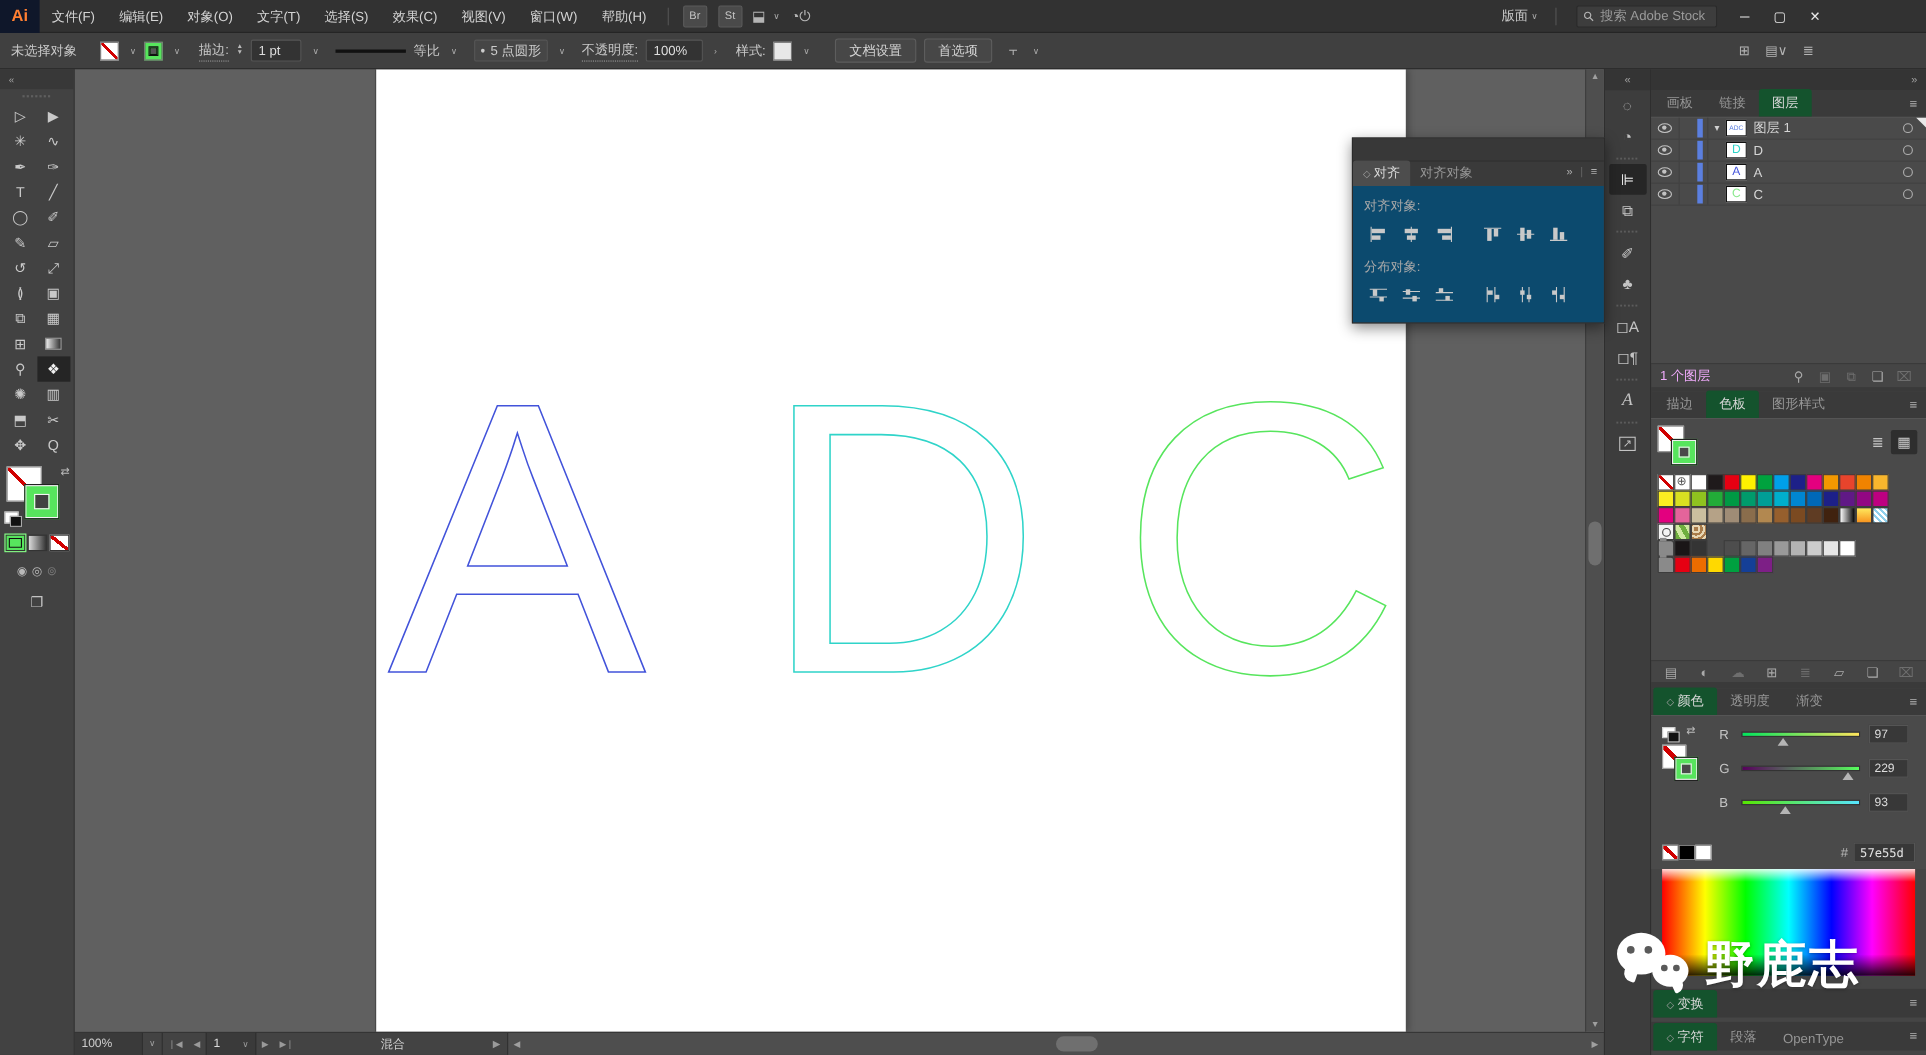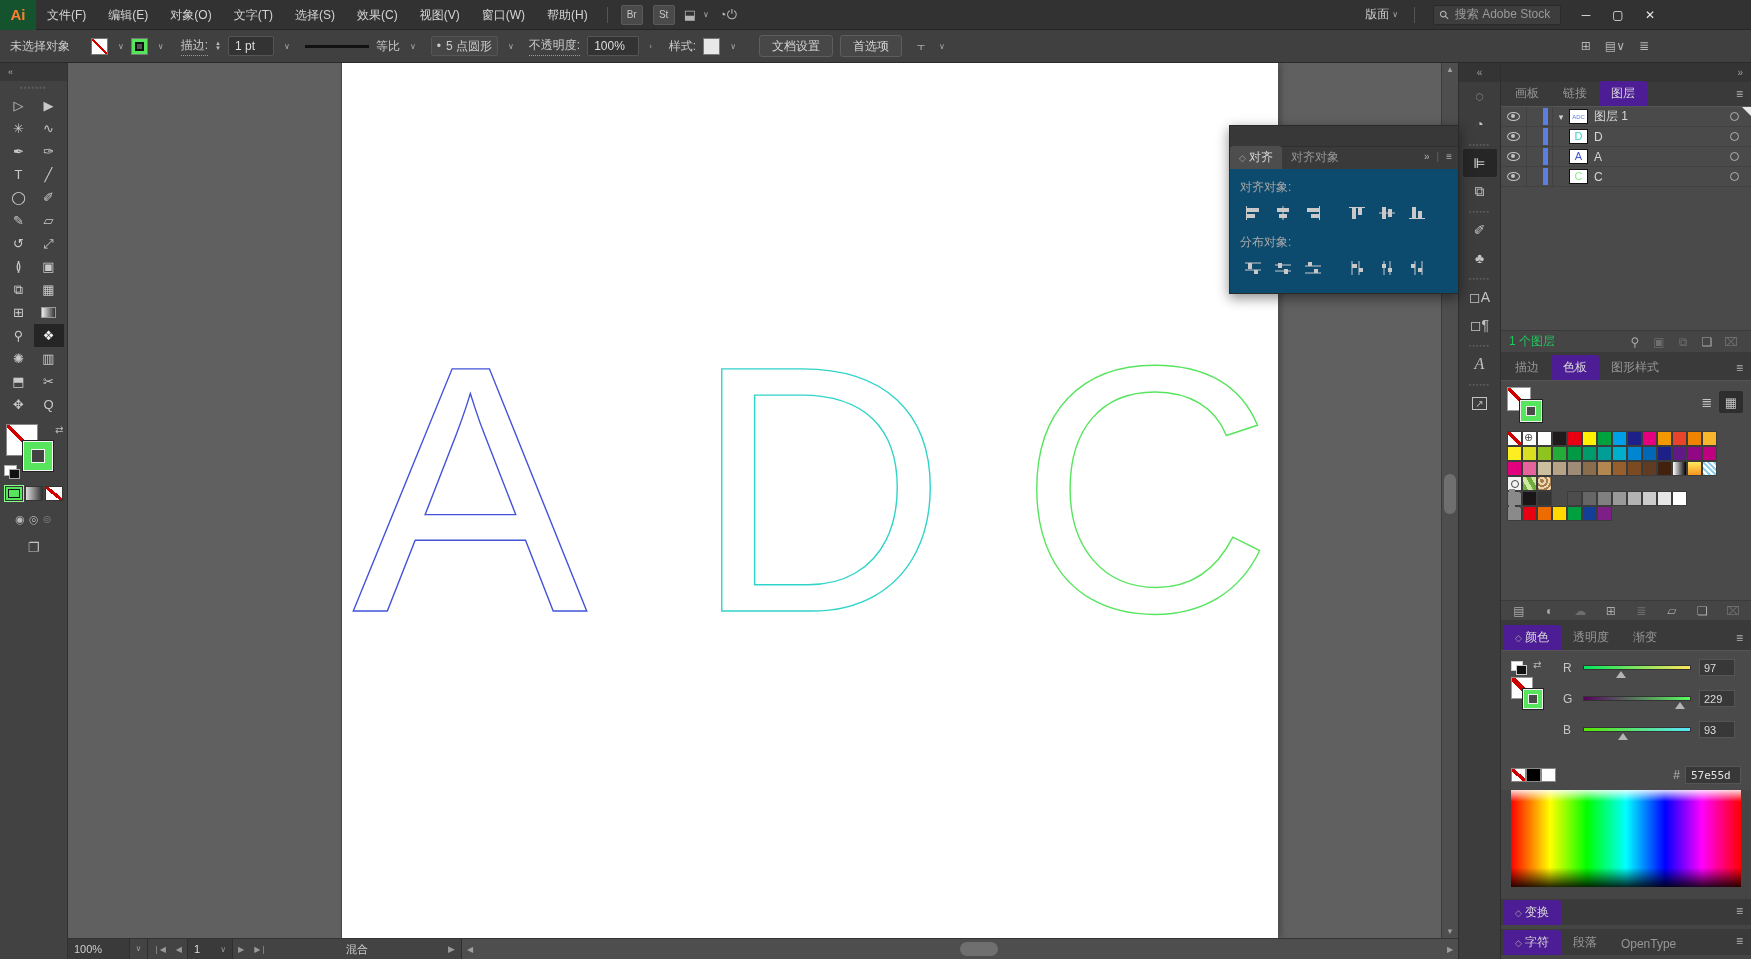--- a/index.html
+++ b/index.html
@@ -3,21 +3,21 @@
 <meta charset="utf-8">
 <style>
   html,body{margin:0;padding:0;background:#222}
   *{box-sizing:border-box}
   .app{position:relative;width:1751px;height:959px;background:#3c3c3c;overflow:hidden;
        font-family:"Liberation Sans","DejaVu Sans",sans-serif;color:#cccccc;font-size:12px;-webkit-font-smoothing:antialiased}
 
   
   .menubar{height:30px;background:#323232;border-bottom:1px solid #252525;display:flex;align-items:center}
   .ai-logo{width:36px;height:30px;display:flex;align-items:center;justify-content:center;
-           color:#ff7f32;font-weight:bold;font-size:15px;background:#14532d}
+           color:#ff7f32;font-weight:bold;font-size:15px;background:#0f172a}
   .menu-item{padding:0 11px;line-height:30px;color:#d4d4d4;cursor:default}
   .mb-sep{width:1px;height:16px;background:#555;margin:0 8px}
   .mb-sq{width:22px;height:20px;background:#4a4a4a;border:1px solid #5a5a5a;border-radius:2px;
          display:flex;align-items:center;justify-content:center;font-size:10px;color:#c5c5c5;margin:0 5px}
   .mb-icon{color:#b5b5b5;margin:0 4px;font-size:13px}
   .caret{font-size:8px;color:#aaa;margin-left:3px}
   .mb-right{margin-left:auto;display:flex;align-items:center}
   .layout-dd{display:flex;align-items:center;padding:2px 8px;color:#c9c9c9}
   .searchbox{display:flex;align-items:center;gap:6px;width:128px;height:20px;background:#3d3d3d;
              border:1px solid #2a2a2a;border-radius:2px;padding:0 6px;margin:0 10px;color:#9a9a9a}
@@ -103,42 +103,42 @@
   .ds-icon{width:34px;height:28px;display:flex;align-items:center;justify-content:center;color:#c3c3c3;font-size:14px;border-radius:2px}
   .ds-icon.active{background:#262626;color:#eee}
   .ds-icon .boxed{border:1px solid #c3c3c3;padding:0 2px;font-size:10px}
   .ds-icon .italicA{font-family:"Liberation Serif","DejaVu Serif",serif;font-style:italic;font-size:16px}
 
   
   .panels{width:251px;background:#454545;border-left:1px solid #2e2e2e;display:flex;flex-direction:column}
   .pc-head{height:19px;background:#343434;display:flex;align-items:center;justify-content:flex-end;padding-right:8px;color:#9f9f9f;font-size:10px}
   .ptabs{height:24px;background:#3a3a3a;display:flex;align-items:flex-end;padding-left:2px;position:relative}
   .ptab{padding:4px 12px;color:#969696}
-  .ptab.active{background:#4c1d95;color:#d8d8d8;border-radius:3px 3px 0 0}
+  .ptab.active{background:#14532d;color:#d8d8d8;border-radius:3px 3px 0 0}
   .ptab-menu{position:absolute;right:8px;top:5px;color:#b5b5b5}
   .diamond{font-size:9px;color:#9f9f9f;margin-right:3px}
 
   
   .layers-body{height:224px;background:#4a4a4a;border-top:1px solid #555}
   .layer-row{height:20px;display:flex;align-items:center;border-bottom:1px solid #414141;position:relative}
   .lr-eyecell{width:26px;display:flex;justify-content:center;border-right:1px solid #414141;height:100%;align-items:center}
   .eye{width:13px;height:9px;border:1px solid #c2c2c2;border-radius:50%;position:relative}
   .eye::after{content:"";position:absolute;left:3px;top:1px;width:4px;height:4px;border-radius:50%;background:#c2c2c2}
   .lr-colorbar{width:26px;height:100%;position:relative;border-right:1px solid #414141}
   .lr-colorbar i{position:absolute;left:16px;top:1px;bottom:1px;width:5px;background:#5b7fe0}
   .lr-caret{width:16px;color:#d0d0d0;font-size:9px;text-align:center}
   .lr-thumb{width:19px;height:15px;background:#fff;border:1px solid #111;display:flex;align-items:center;justify-content:center;margin-right:6px;overflow:hidden}
   .lr-thumb .mini{font-size:6px;letter-spacing:0;color:#5b7fe0}
   .lr-thumb .ltr{font-size:11px;line-height:11px}
   .lr-name{color:#d5d5d5}
   .lr-target{position:absolute;right:12px;width:9px;height:9px;border:1px solid #b0b0b0;border-radius:50%}
   .lr-selcorner{position:absolute;right:0;top:0;width:0;height:0;border-left:9px solid transparent;border-top:9px solid #e8e8e8}
   .indent1{margin-left:16px}
   .layers-foot{height:22px;display:flex;align-items:center;border-top:1px solid #3a3a3a;padding:0 8px;gap:0}
-  .lf-status{color:#22c55e;margin-right:auto}
+  .lf-status{color:#f0abfc;margin-right:auto}
   .foot-ic{width:24px;text-align:center;color:#aaa;font-size:12px}
   .foot-ic.dim{color:#6e6e6e}
 
   
   .sw-body{height:220px;background:#4a4a4a;border-top:1px solid #555;padding:6px 6px 0;position:relative}
   .sw-proxy{position:relative;width:44px;height:40px}
   .swp-fill{position:absolute;left:0;top:0;width:24px;height:24px;border:1px solid #999;
             background:#fff linear-gradient(to top right,transparent 44%,#d00000 44%,#d00000 56%,transparent 56%)}
   .swp-stroke{position:absolute;left:12px;top:12px;width:24px;height:24px;background:#57e55d;border:1px solid #222;box-shadow:inset 0 0 0 1px #eee}
   .swp-stroke::after{content:"";position:absolute;left:7px;top:7px;width:8px;height:8px;background:#4a4a4a;outline:1px solid #eee}
@@ -790,14 +790,25 @@
               <line x1="6" y1="0" x2="6" y2="14" stroke="#c9c9c9" stroke-width="1"></line>
               <line x1="13" y1="0" x2="13" y2="14" stroke="#c9c9c9" stroke-width="1"></line>
               <rect x="2" y="3" width="4" height="4" fill="#c9c9c9"></rect>
               <rect x="9" y="7" width="4" height="4" fill="#c9c9c9"></rect>
             </svg>
           </span>
         </div>
     </div>
   </div>
 
+  <div class="watermark">
+    <div class="wc-logo">
+      <div class="bub big">
+          <span class="tail"></span>
+        </div>
+      <div class="bub small">
+          <span class="tail"></span>
+        </div>
+    </div>
+    <div class="wm-text">野鹿志</div>
+  </div>
 
 </div>
 
 </body></html>

